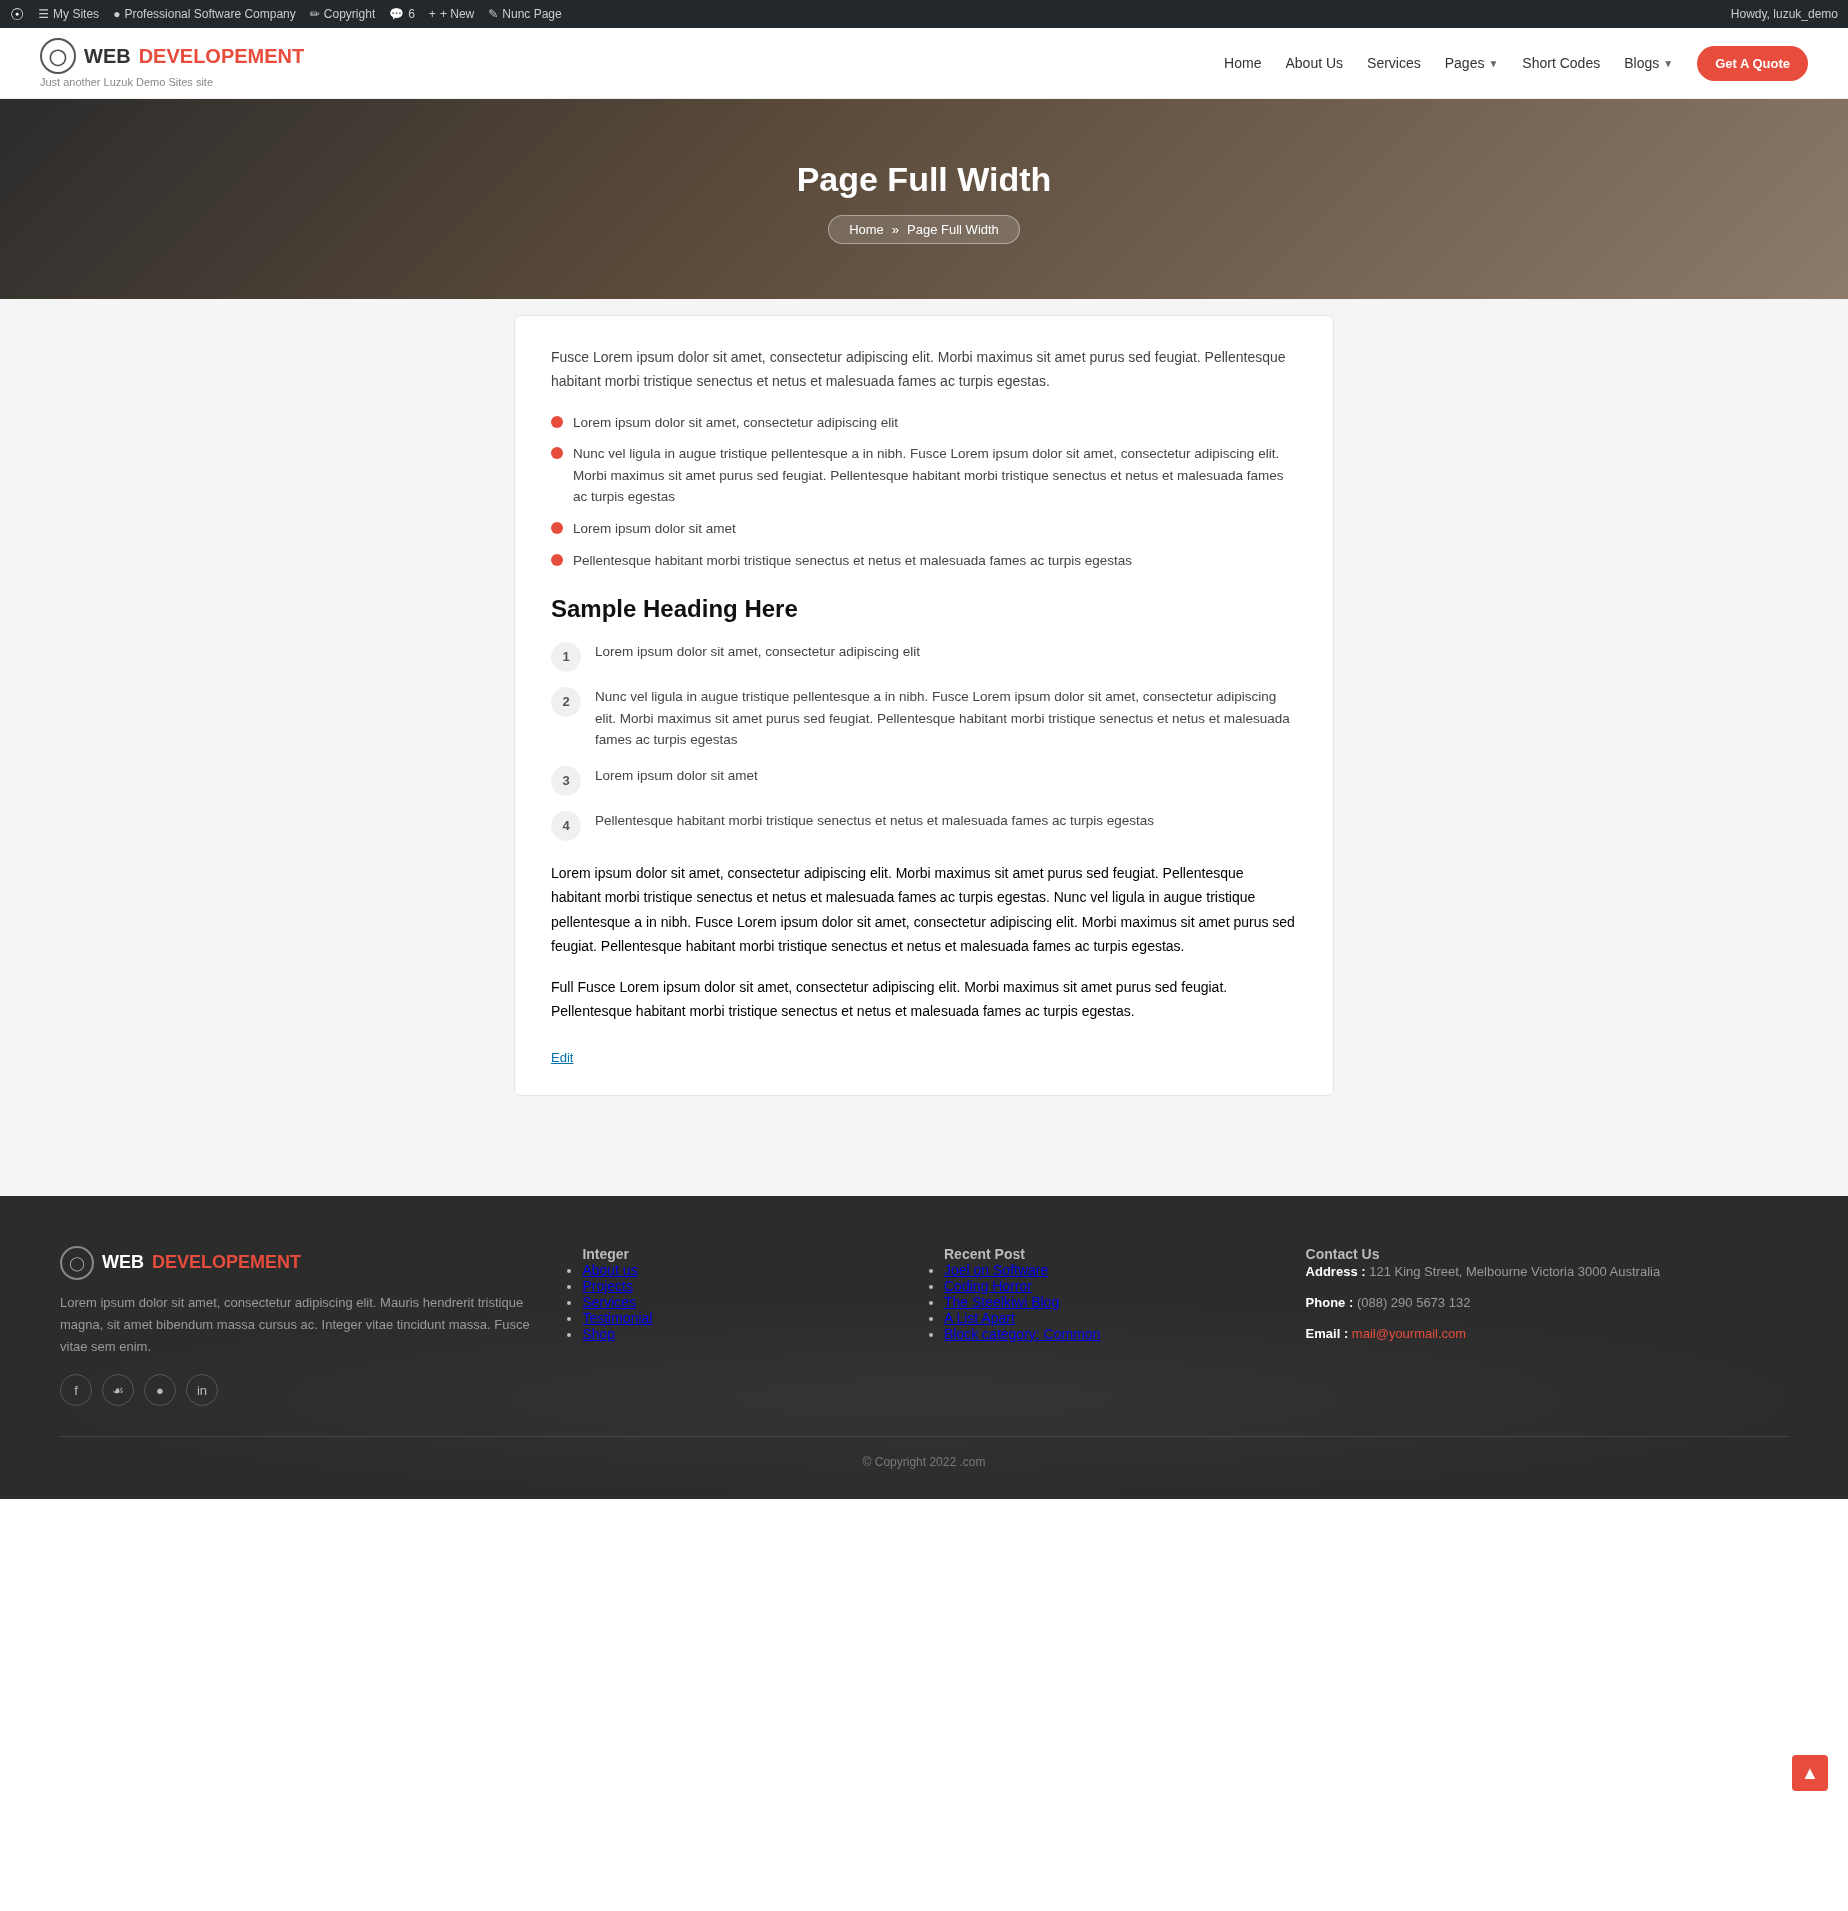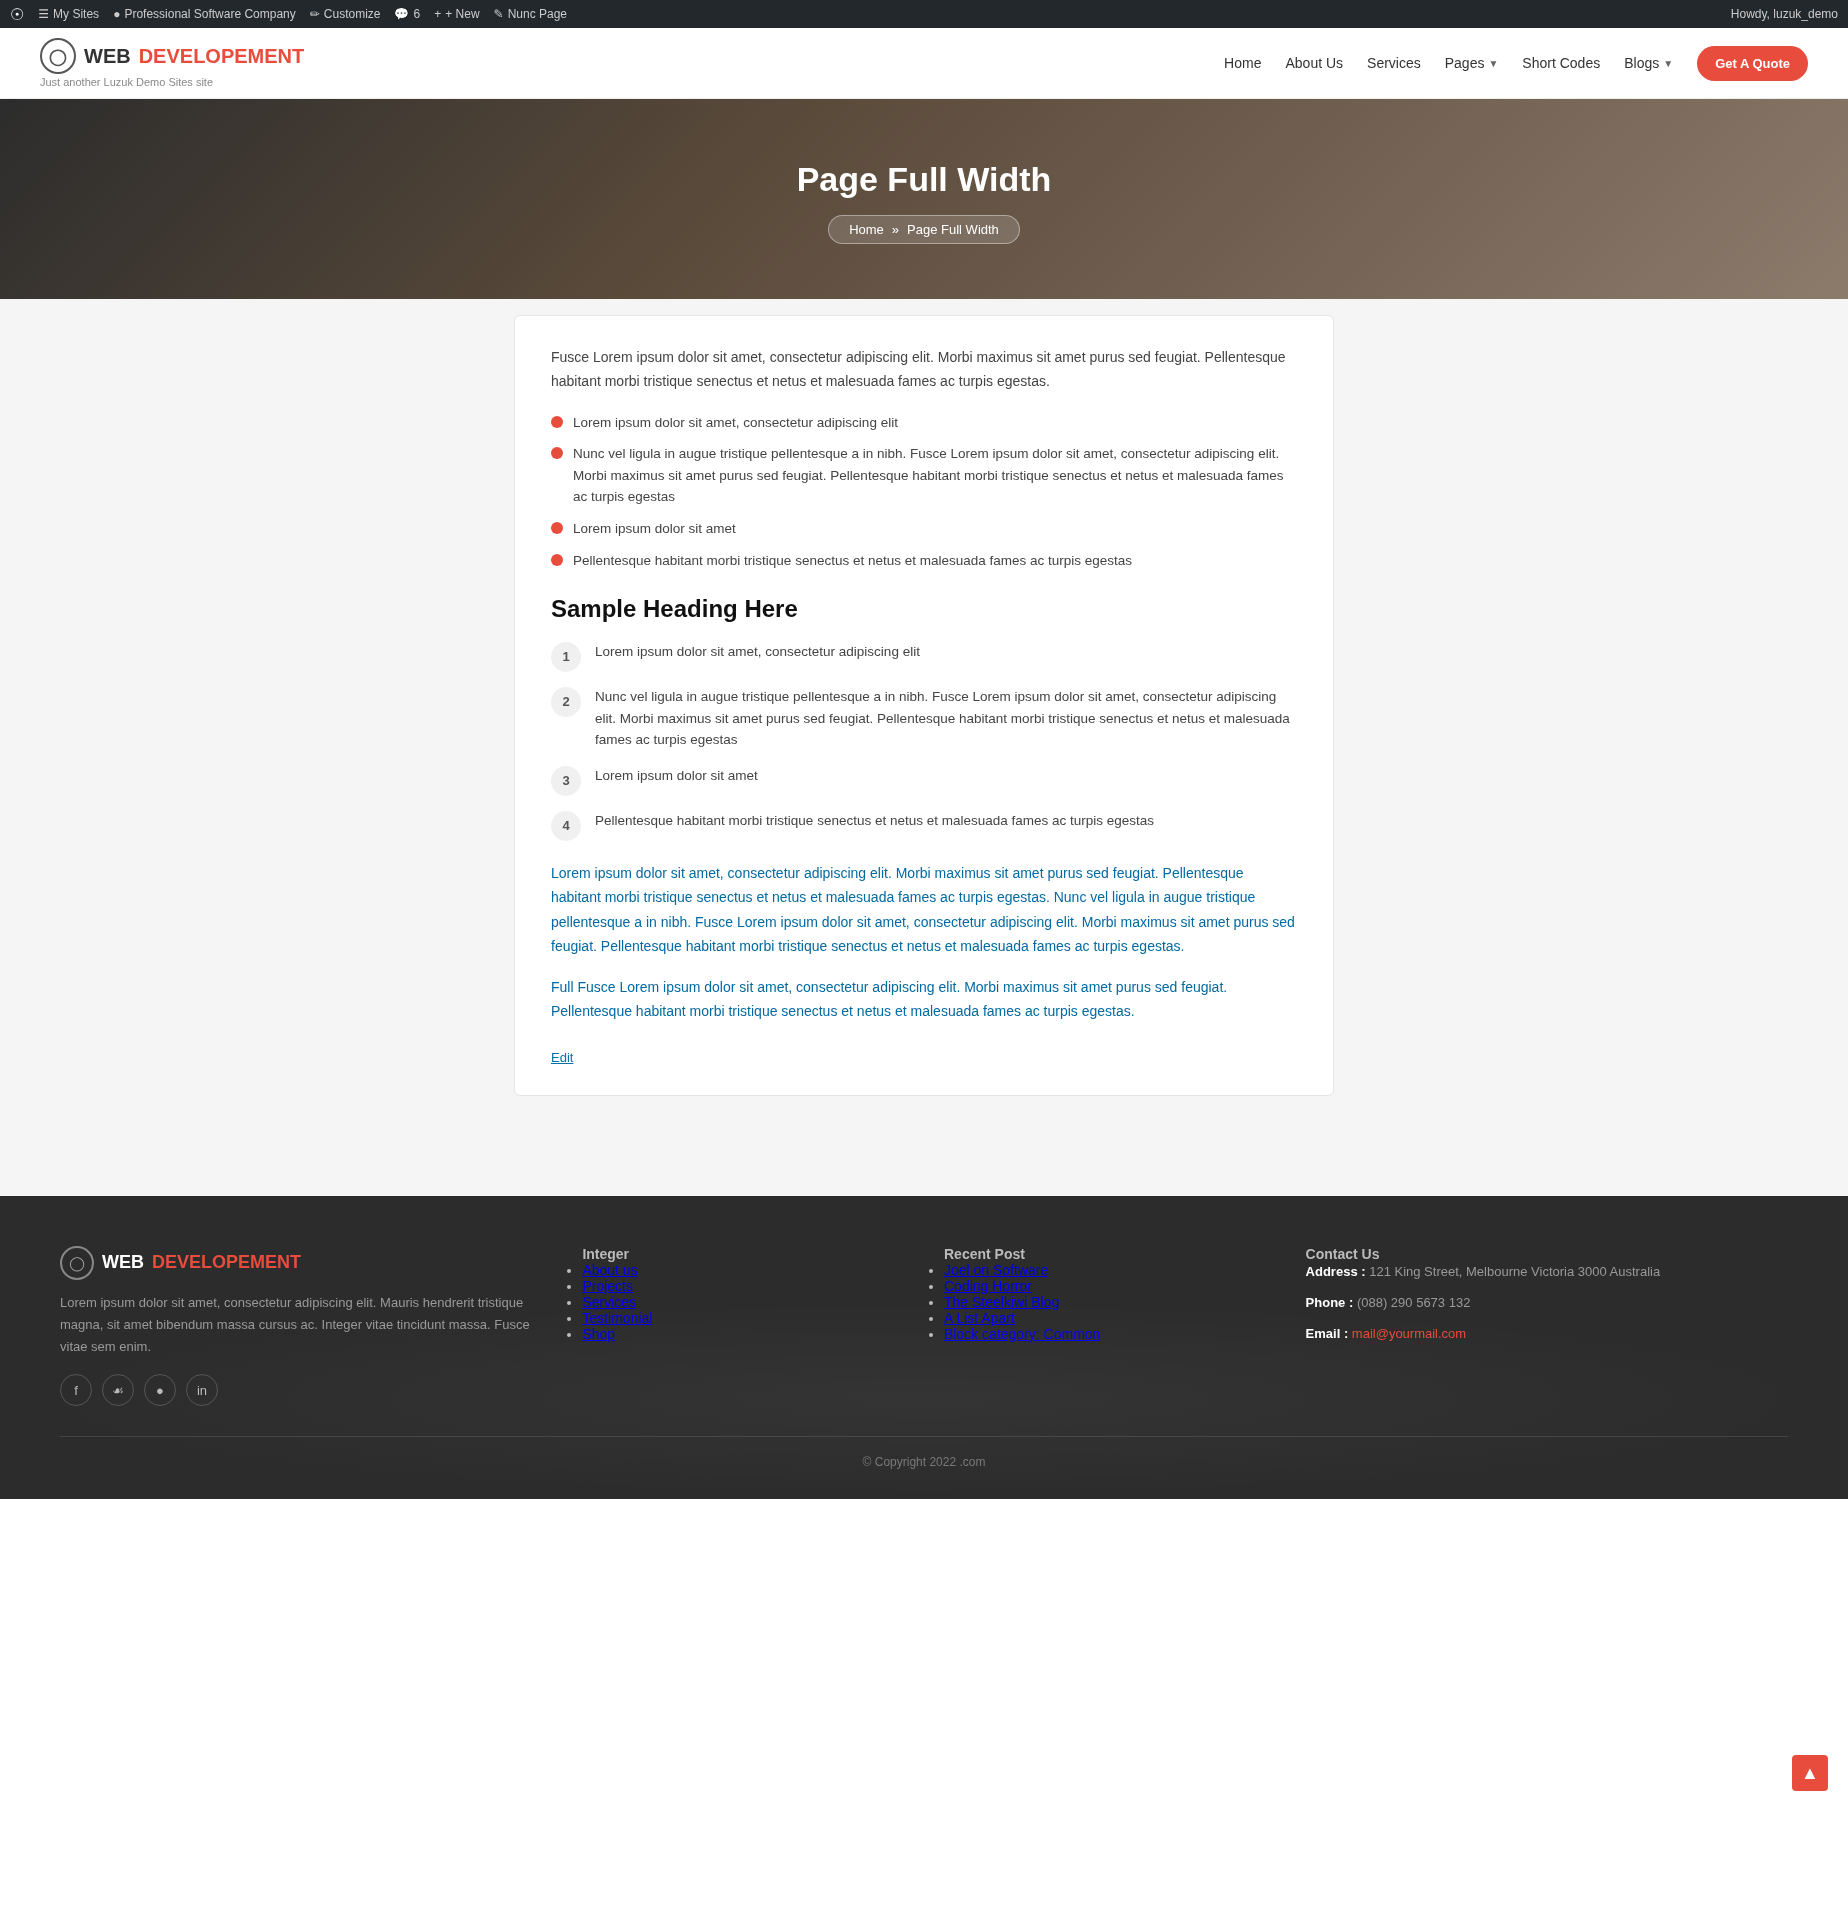--- a/index.html
+++ b/index.html
@@ -105,21 +105,21 @@
     .numbered-list { list-style: none; margin-bottom: 20px; }
     .numbered-list li {
       display: flex; align-items: flex-start; gap: 14px;
       margin-bottom: 14px; font-size: 13.5px; line-height: 1.6; color: #444;
     }
     .num-badge {
       width: 30px; height: 30px; border-radius: 50%; background: #f0f0f0;
       display: flex; align-items: center; justify-content: center;
       font-size: 13px; font-weight: bold; color: #555; flex-shrink: 0; margin-top: 1px;
     }
-    .body-text { font-size: 14px; line-height: 1.75; color: #0369a1; margin-bottom: 16px; }
+    .body-text { font-size: 14px; line-height: 1.75; color: #000000; margin-bottom: 16px; }
     .edit-link { font-size: 13px; color: #0073aa; cursor: pointer; margin-top: 10px; display: inline-block; }
 
     
     .scroll-top {
       position: fixed; right: 20px; bottom: 120px;
       width: 36px; height: 36px;
       background: #e74c3c; color: #fff;
       border-radius: 4px; display: flex; align-items: center; justify-content: center;
       cursor: pointer; font-size: 18px; z-index: 999;
     }
@@ -177,21 +177,21 @@
   <a href="#">
     <span>☰</span>
     <span>My Sites</span>
   </a>
   <a href="#">
     <span>●</span>
     <span>Professional Software Company</span>
   </a>
   <a href="#">
     <span>✏</span>
-    <span>Customize</span>
+    <span>Copyright</span>
   </a>
   <a href="#">
     <span>💬</span>
     <span>6</span>
   </a>
   <a href="#">
     <span>+</span>
     <span>+ New</span>
   </a>
   <a href="#">

